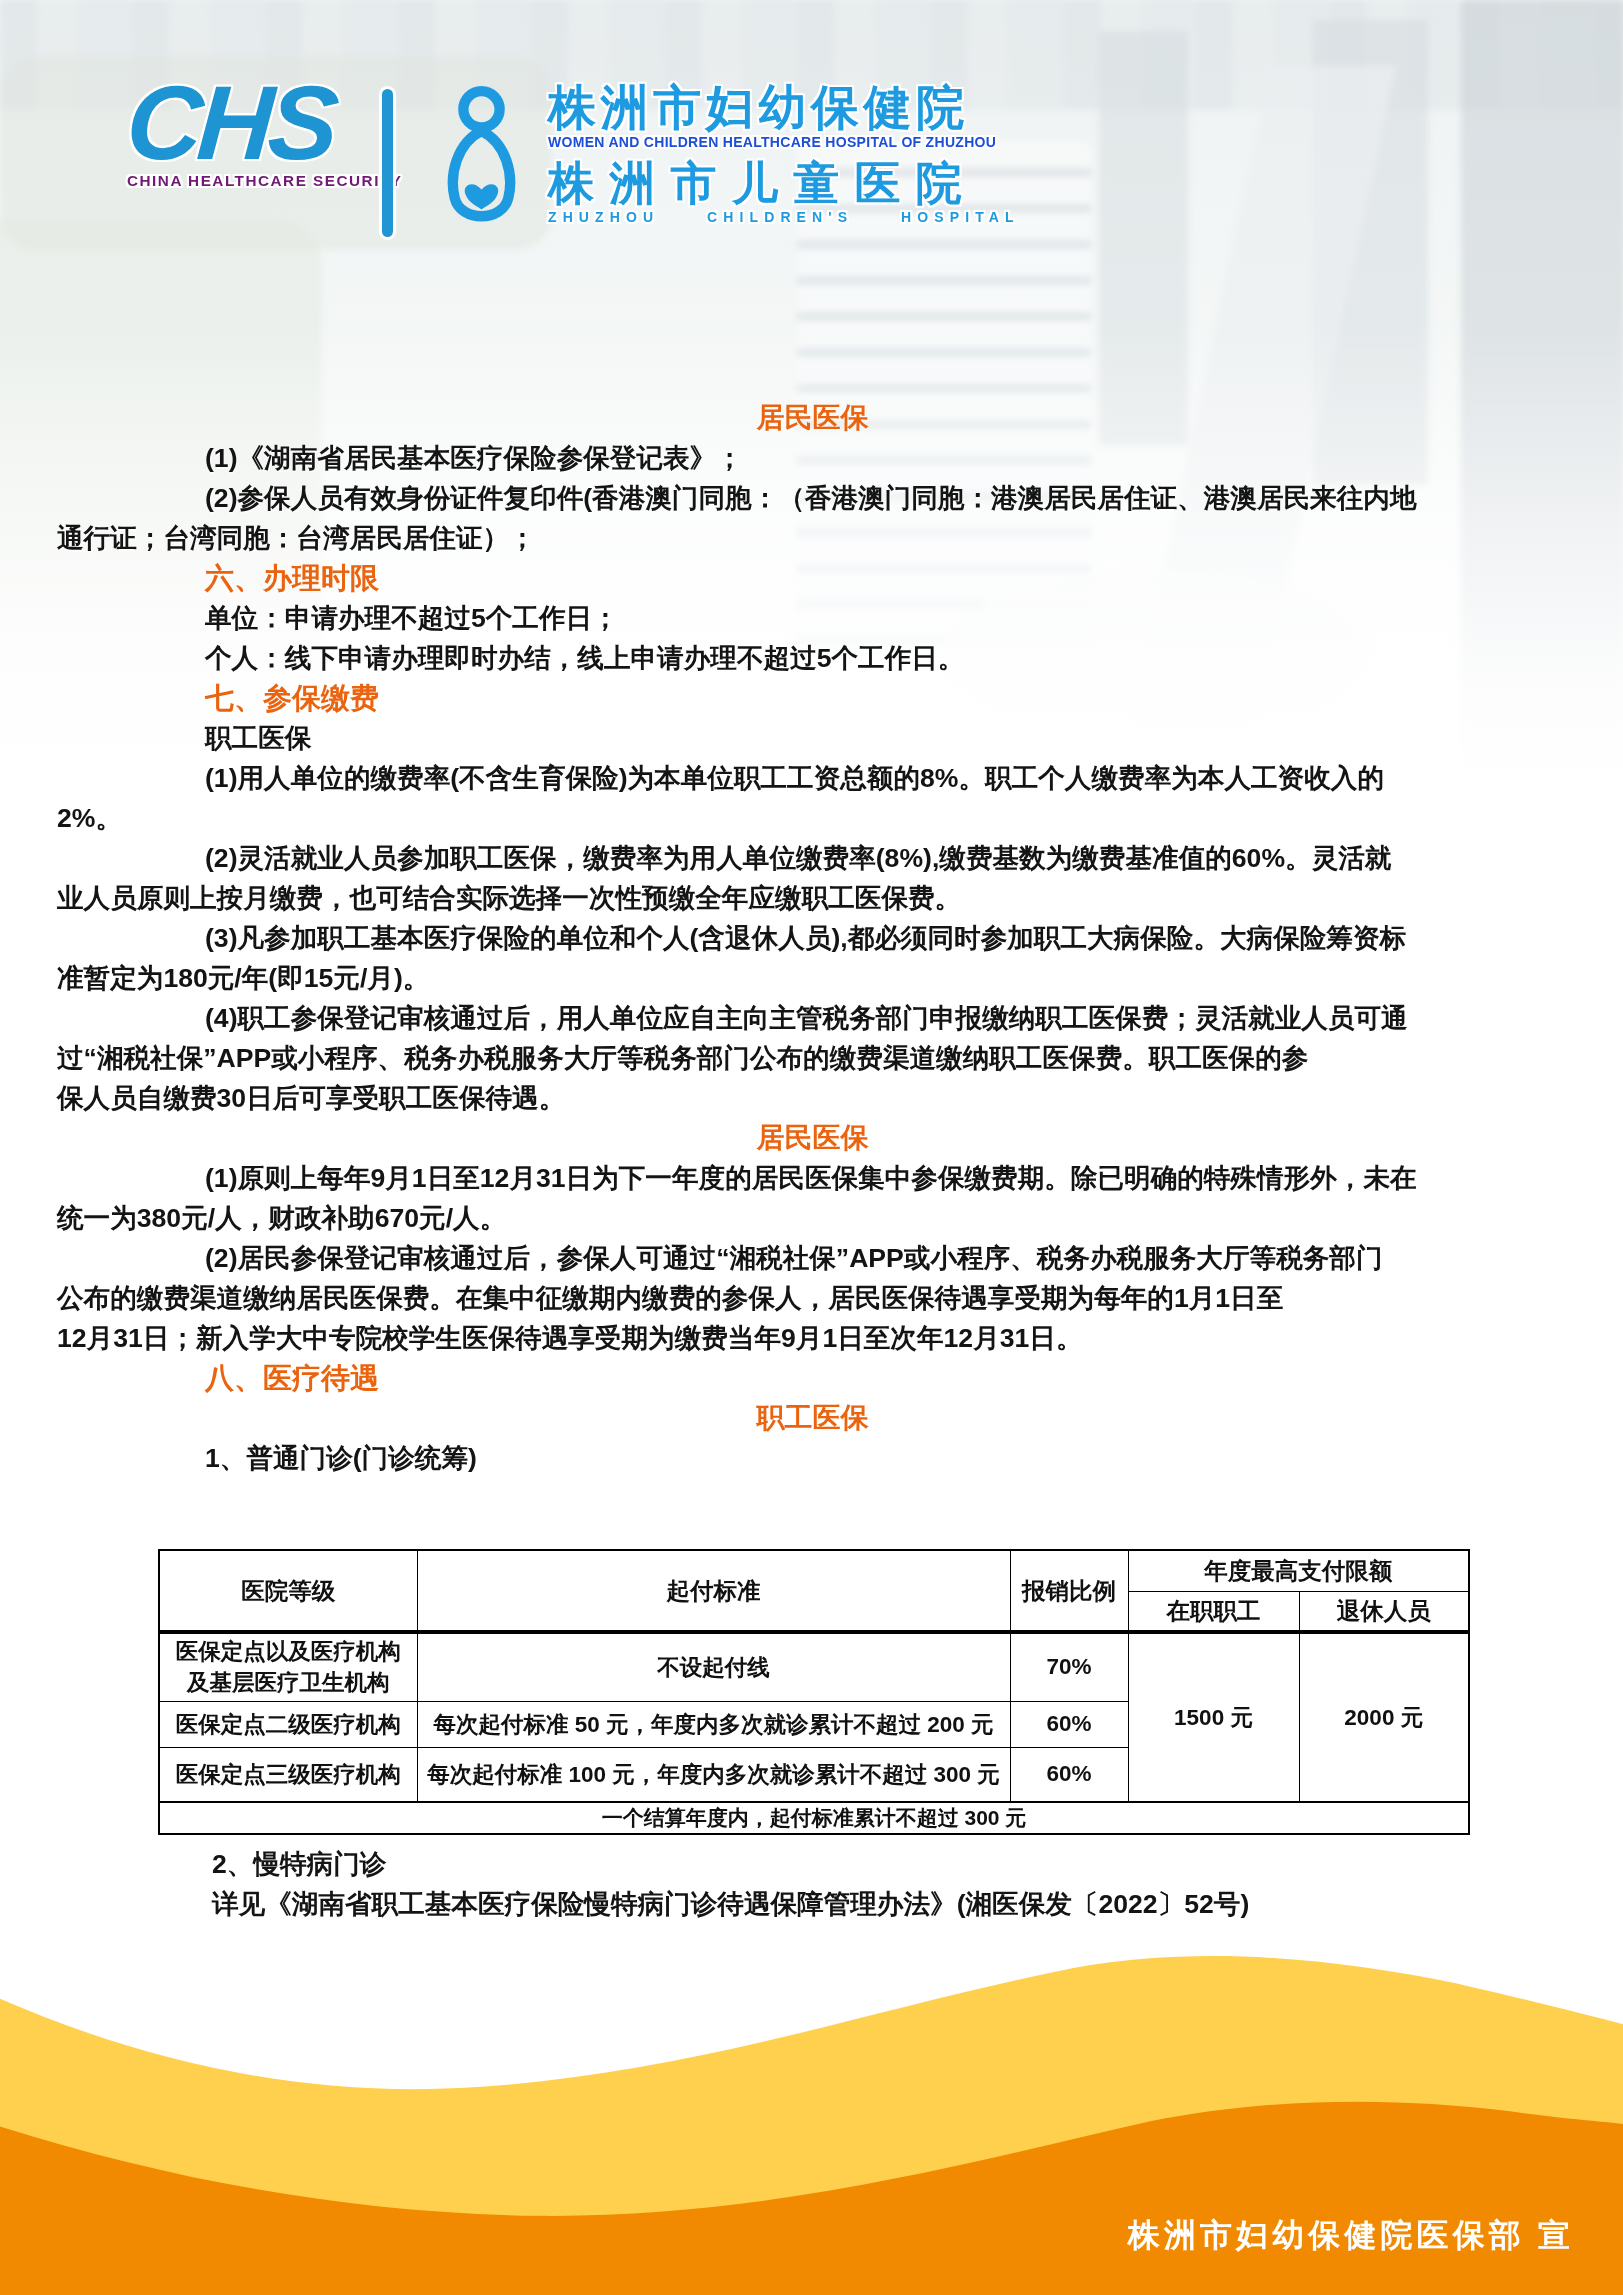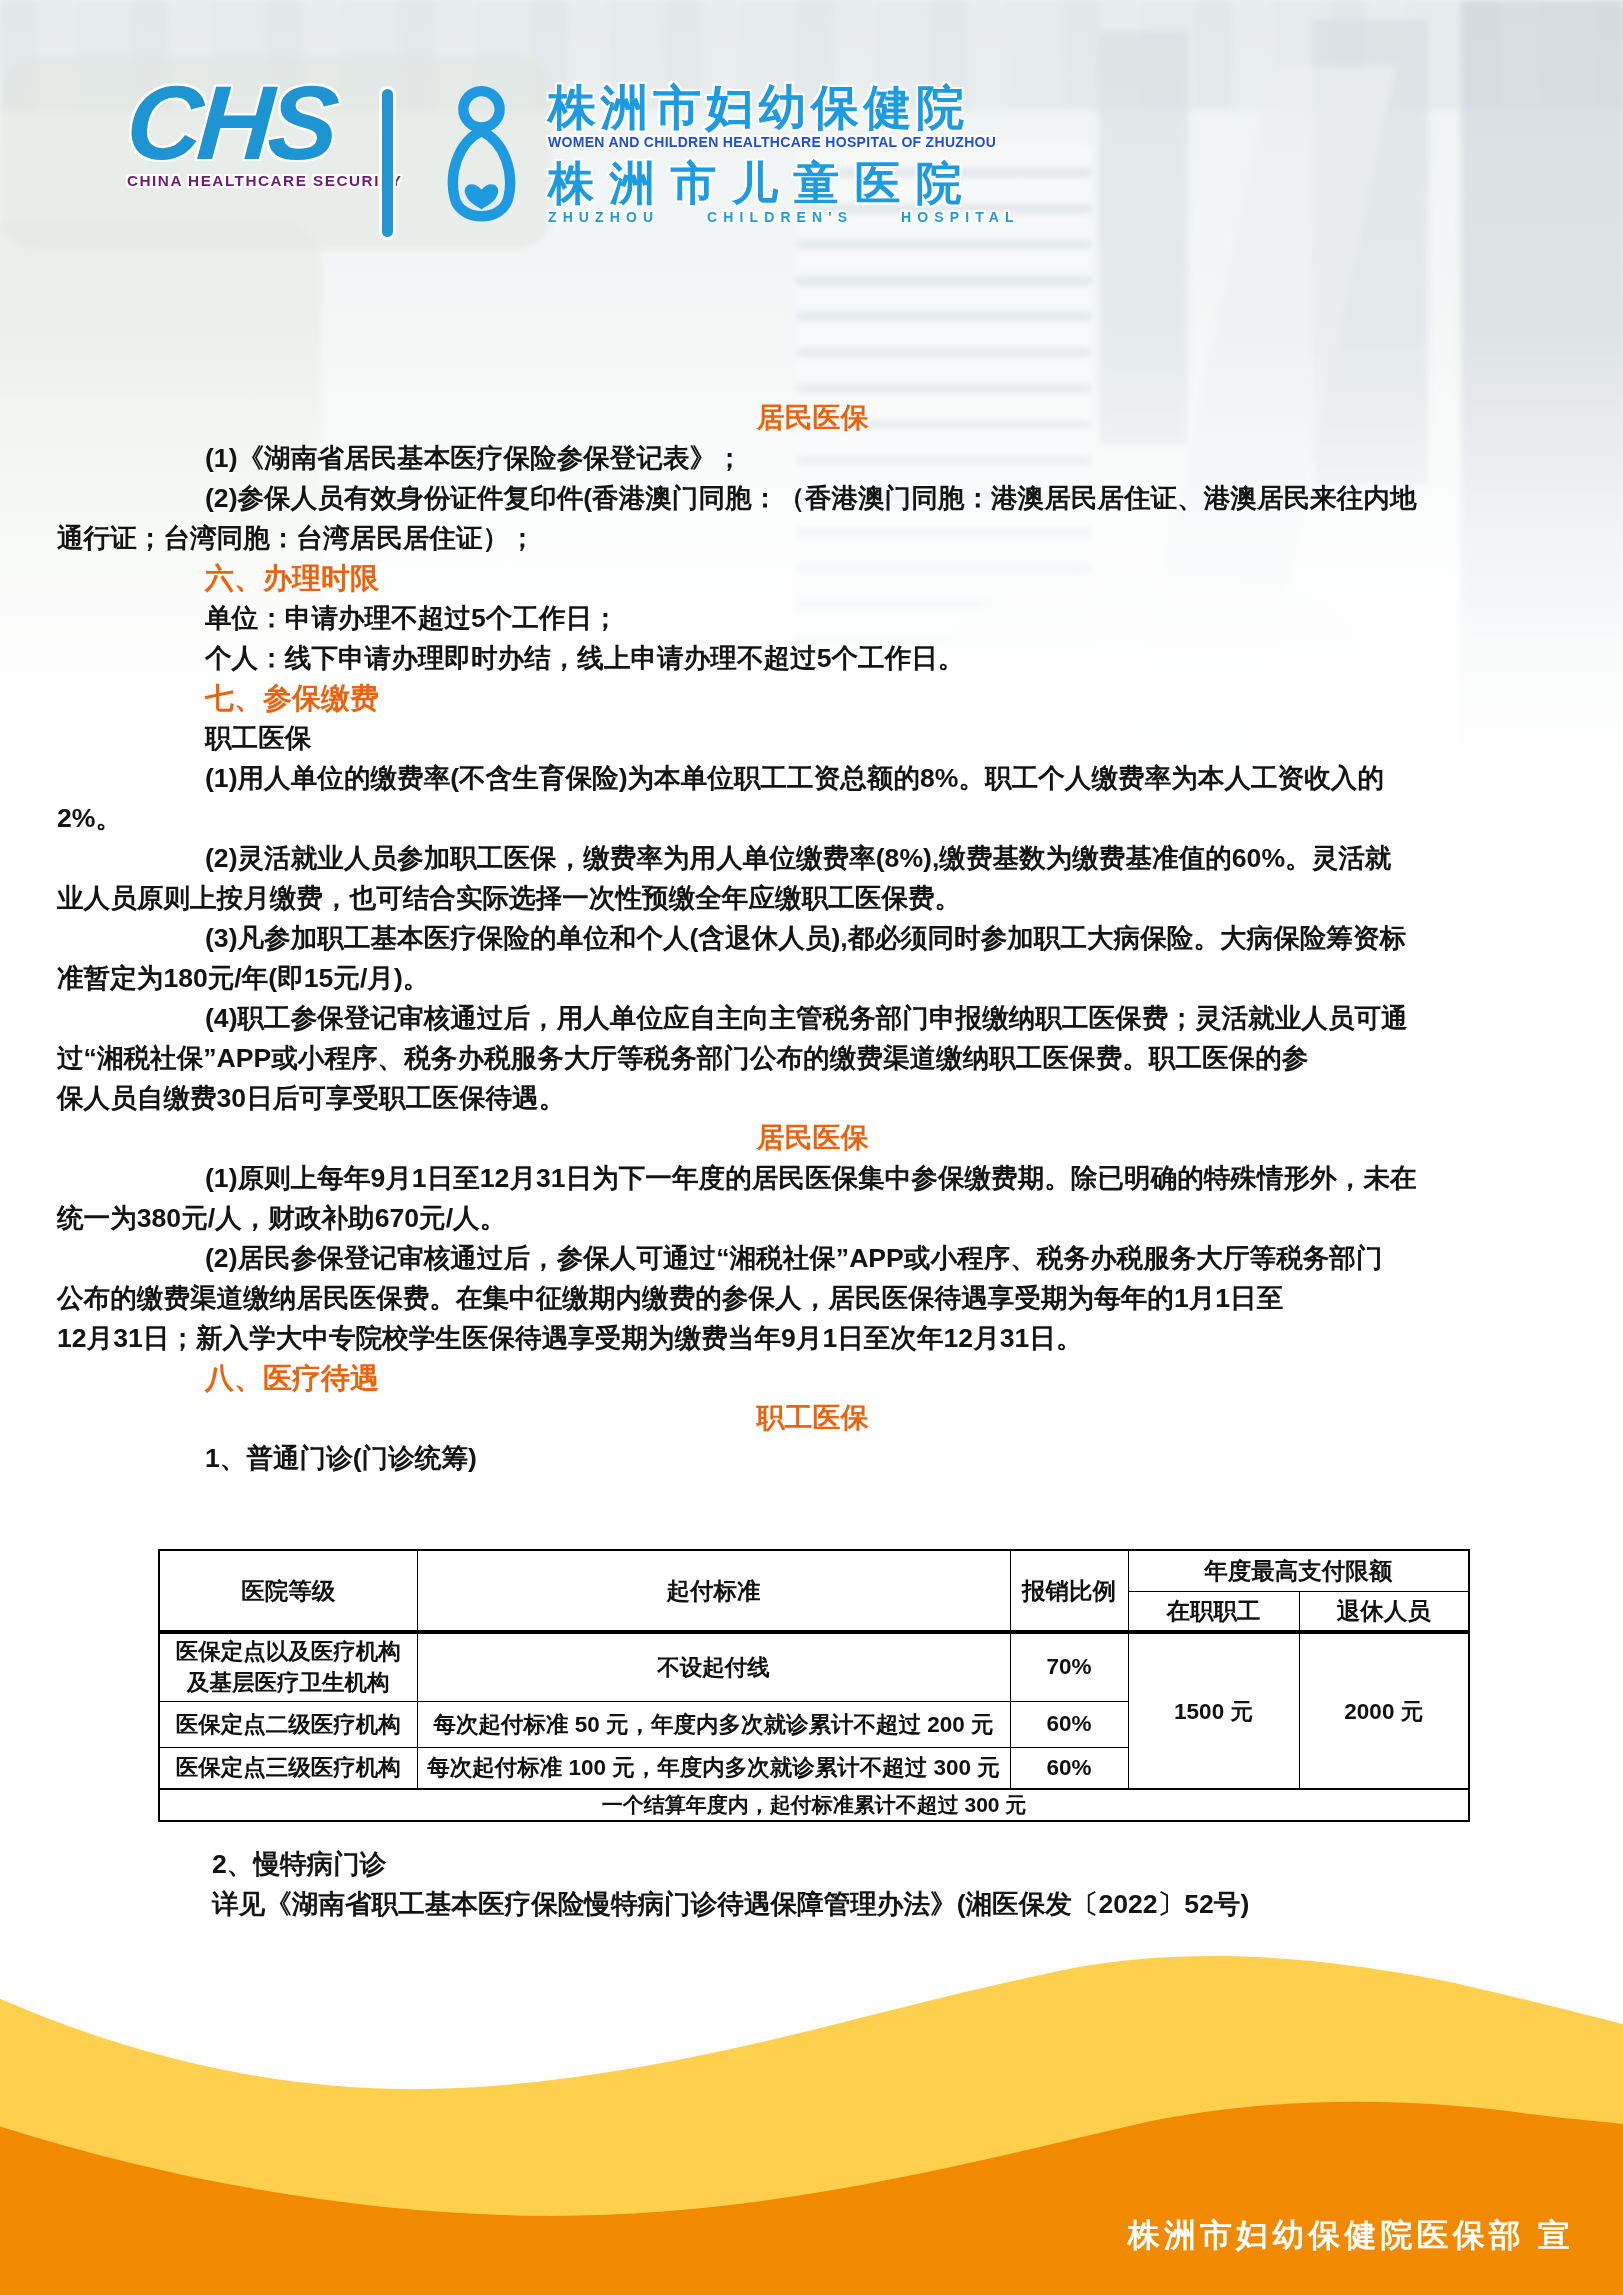--- a/index.html
+++ b/index.html
@@ -54,21 +54,21 @@
   
   .tblwrap{position:absolute;left:158px;top:1549px;width:1310px;z-index:2;border-radius:20px;}
   table{border-collapse:collapse;width:100%;table-layout:fixed;background:rgba(255,255,255,.6);}
   table{border:2.6px solid #000;}
   th,td{border:1.5px solid #000;text-align:center;vertical-align:middle;color:#111;padding:0 3.1px;overflow:hidden;}
   th{font-size:23.5px;font-weight:700;}
   td{font-size:22.5px;font-weight:700;}
   .thickb{border-bottom:4.1px solid #000;}
   .level{white-space:pre-line;line-height:31px;}
   .noterow td{border-top:2.6px solid #000;font-size:21px;}
-  .r-h{height:41px;} .r-1{height:69px;} .r-2{height:46px;} .r-3{height:42px;} .r-n{height:32px;}
+  .r-h{height:41px;} .r-1{height:69px;} .r-2{height:46px;} .r-3{height:55px;} .r-n{height:32px;}
 
   
   .after{position:absolute;left:64px;top:1844px;width:1511px;z-index:2;}
 
   
   .waves{position:absolute;left:0;top:1917px;width:1623px;height:378px;z-index:1;}
   .credit{position:absolute;right:49px;top:2214px;z-index:3;font-size:32px;font-weight:700;
           letter-spacing:4.1px;color:#ffffff;white-space:nowrap;}
 </style>
 </head>

